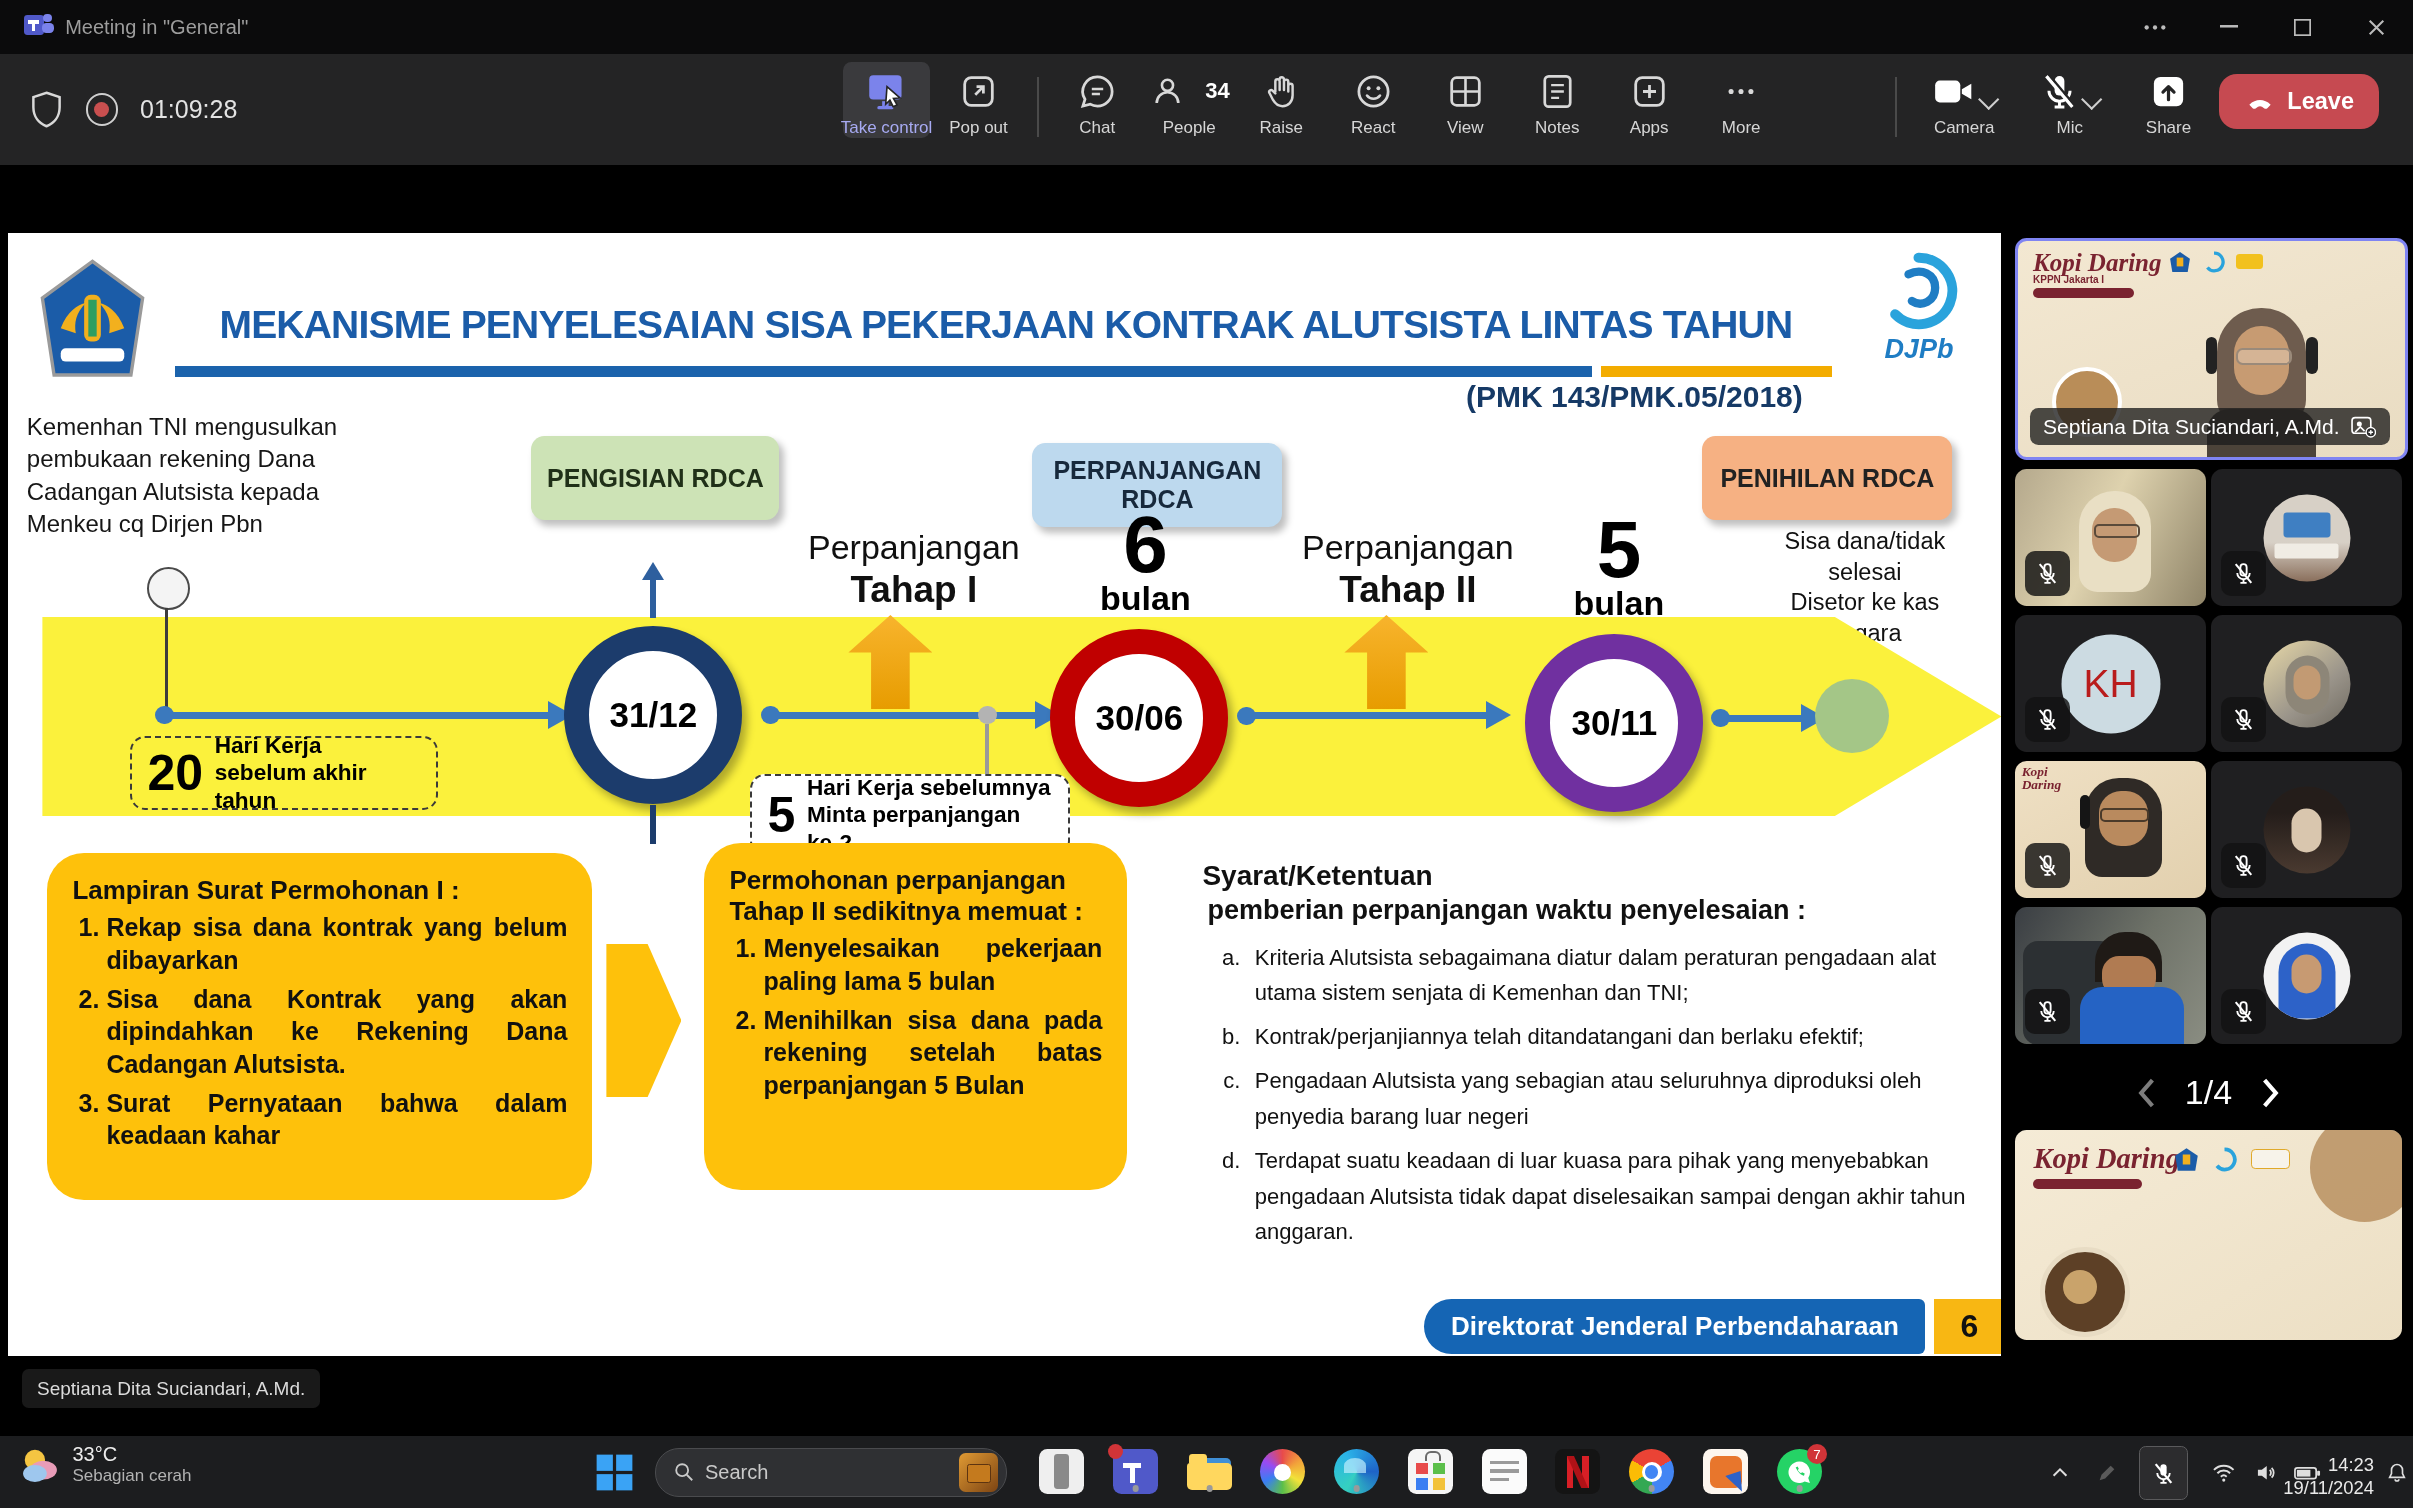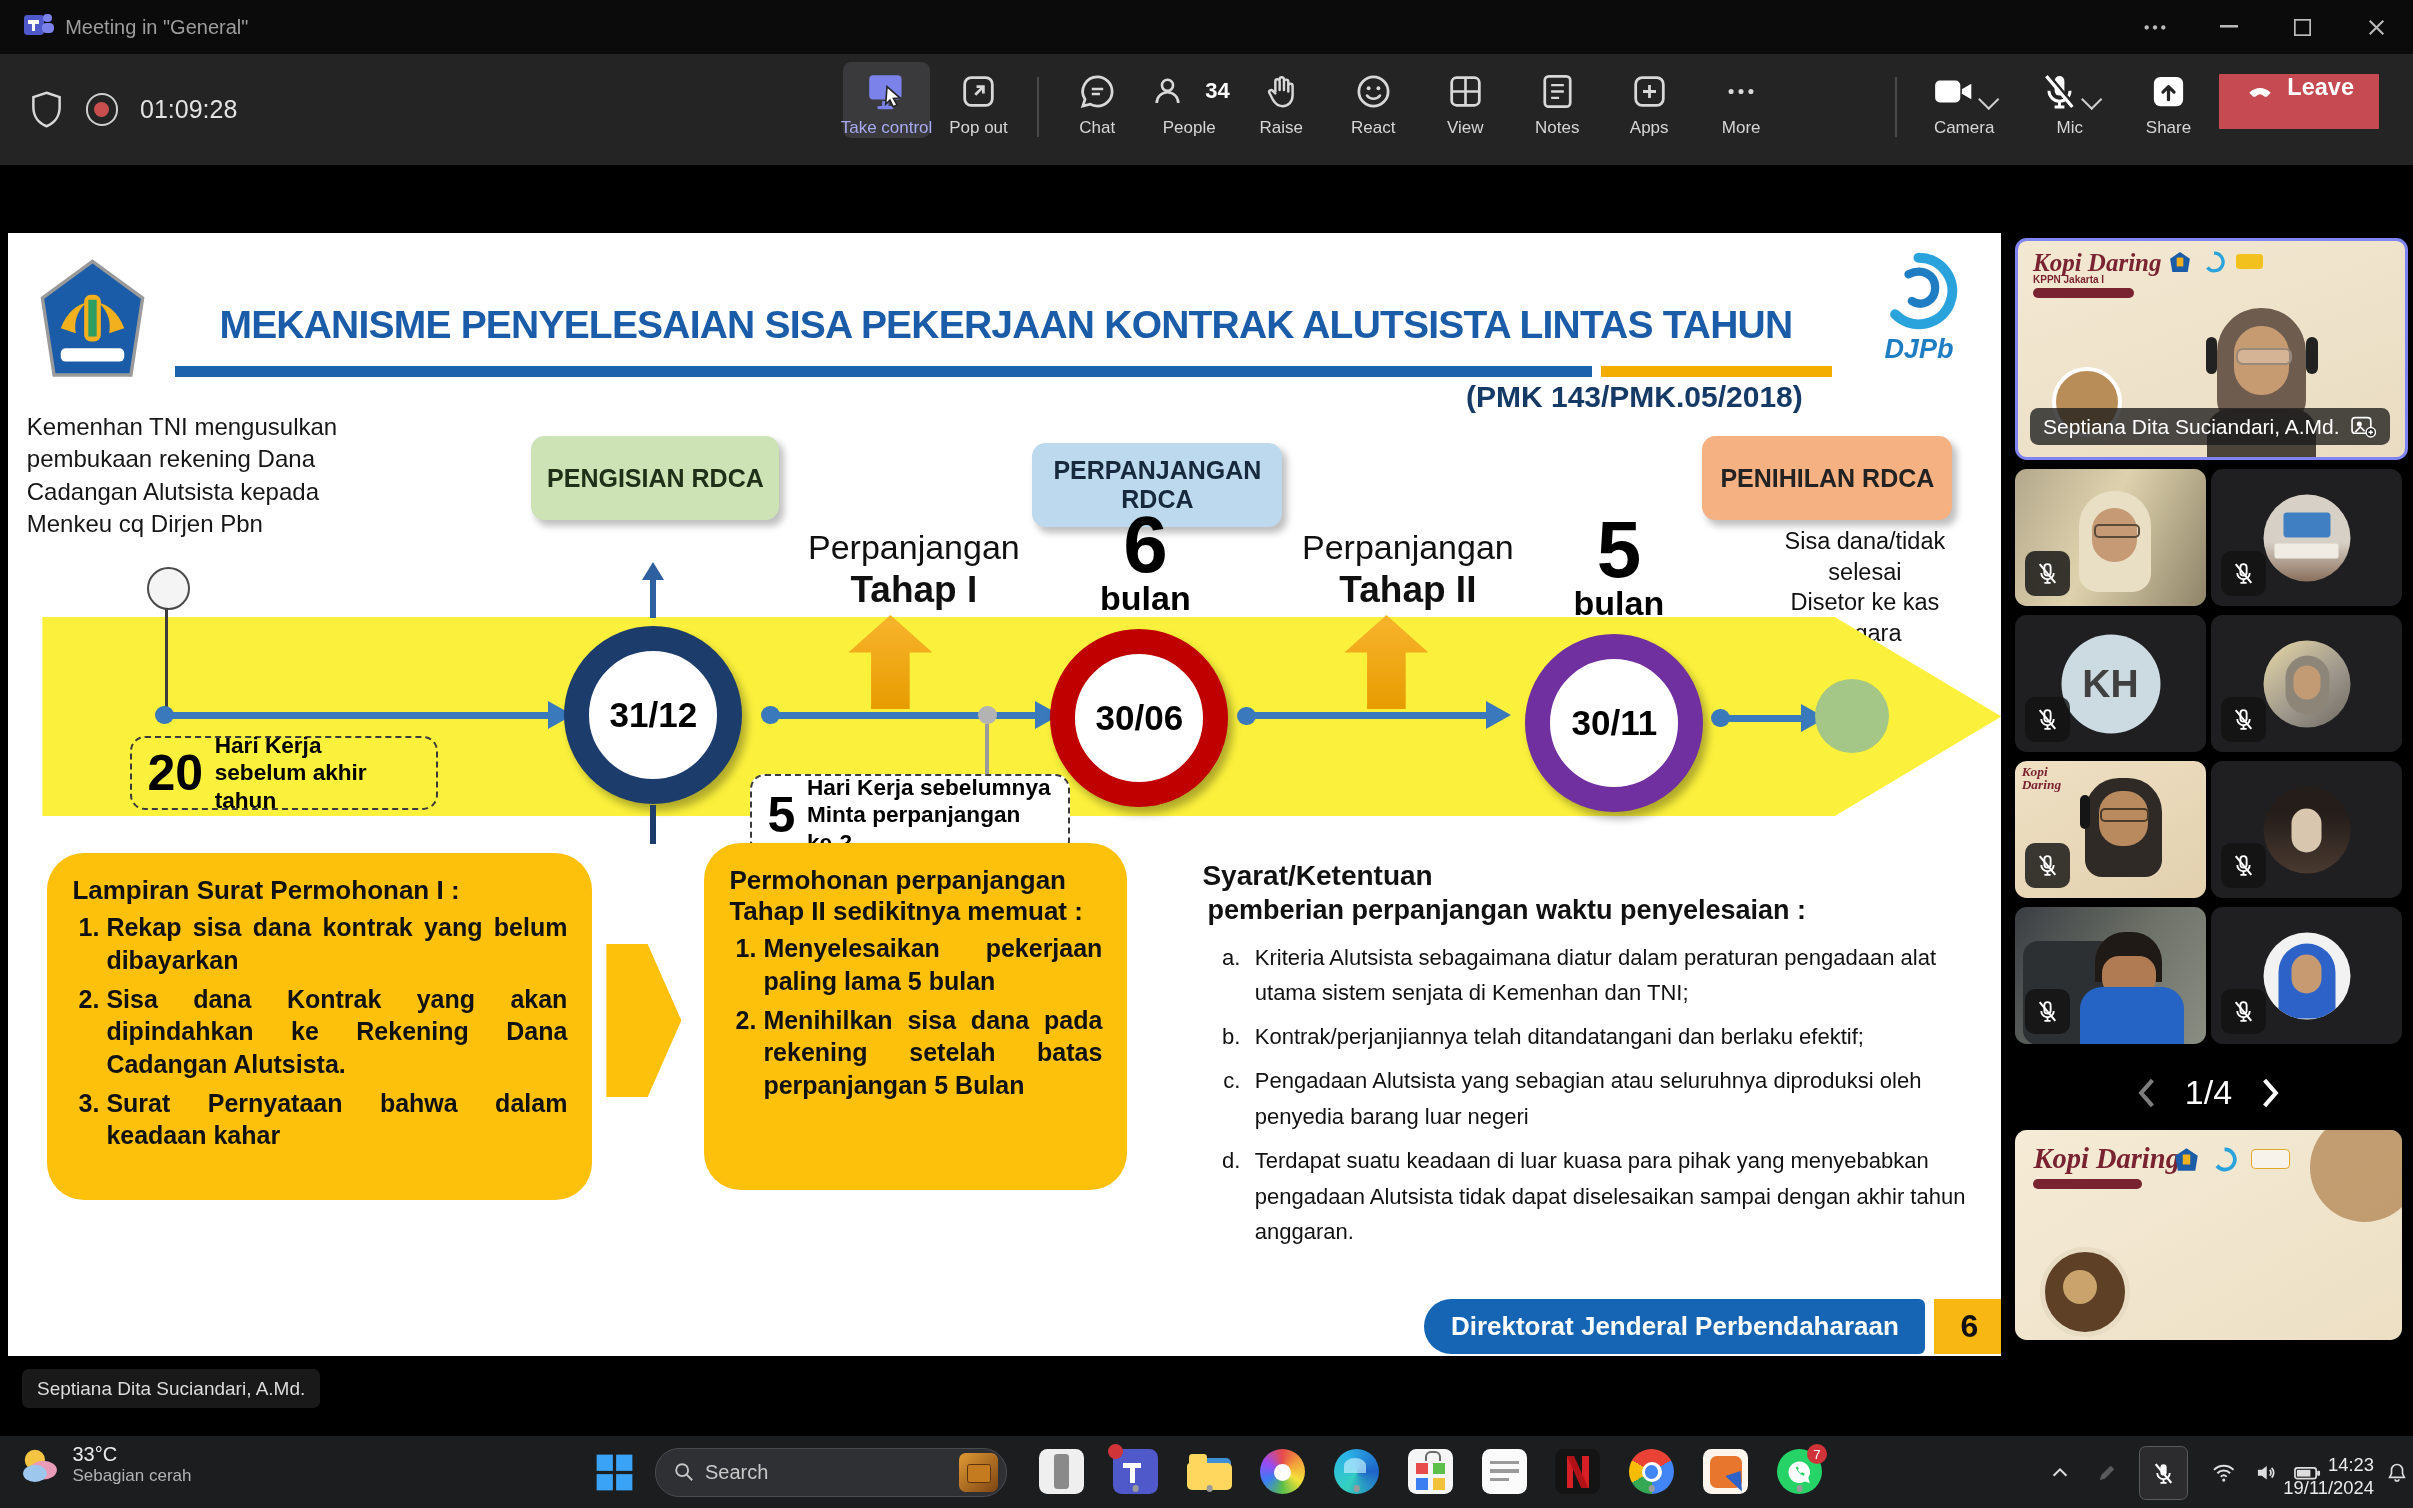--- a/index.html
+++ b/index.html
@@ -24,21 +24,21 @@
   .tb-center{position:absolute;left:843px;top:8.4px;display:flex;align-items:flex-start;gap:5px}
   .tb-item{display:flex;flex-direction:column;align-items:center;width:87px;padding-top:6.7px;border-radius:8.4px;cursor:pointer}
   .tb-item .ic{height:44px;display:flex;align-items:center;justify-content:center;gap:3.4px}
   .tb-item .lb{font-size:17px;color:#d6d6d6;margin-top:5px;white-space:nowrap}
   .tb-item.active{background:#3a3a3d}
   .tb-item.active .lb{color:#a7aaf2}
   .vsep{width:1.7px;height:60px;background:#4a4a4a;margin:15px 10px 0}
   .badge34{color:#fff;font-size:22px;font-weight:bold;margin-left:16px}
   .tb-right{position:absolute;right:34px;top:8.4px;display:flex;align-items:flex-start;gap:6.7px}
   .chev{width:13.4px;height:13.4px;border-right:2.5px solid #cfcfcf;border-bottom:2.5px solid #cfcfcf;transform:rotate(45deg);margin:17px 0 0 1.7px}
-  .leave{margin-top:11.7px;height:55px;background:#c64a51;border-radius:1px;display:flex;align-items:flex-start;gap:11.7px;padding:0 25px;cursor:pointer}
+  .leave{margin-top:11.7px;height:55px;background:#c64a51;border-radius:18px;display:flex;align-items:center;gap:11.7px;padding:0 25px;cursor:pointer}
   .leave span{color:#fff;font-size:23.5px;font-weight:bold}
   
   .slide{position:absolute;left:8.4px;top:233px;width:1993px;height:1123px;background:#ffffff;overflow:hidden}
   .s-title{position:absolute;left:176px;top:70px;width:1643px;text-align:center;color:#1b5ca8;font-size:39px;font-weight:bold;letter-spacing:-0.8px}
   .rule-blue{position:absolute;left:167px;top:133px;width:1417px;height:11px;background:#1b63ac}
   .rule-yel{position:absolute;left:1593px;top:133px;width:231px;height:11px;background:#f3ac00}
   .pmk{position:absolute;left:1408px;top:147px;width:436px;text-align:center;color:#163a66;font-size:30px;font-weight:bold}
   .intro{position:absolute;left:18.4px;top:178px;width:339px;font-size:24px;color:#161616;line-height:1.35}
   .stagebox{position:absolute;height:84px;border-radius:13.4px;display:flex;align-items:center;justify-content:center;text-align:center;
             font-size:25px;font-weight:600;box-shadow:4.2px 5.9px 7.5px rgba(0,0,0,.25);padding:0 7px;box-sizing:border-box}
@@ -501,21 +501,21 @@
     <svg viewBox="0 0 24 24">
         <rect x="9" y="3" width="6" height="11" rx="3" fill="none" stroke="#fff" stroke-width="1.8"></rect>
         <path d="M6 11.5a6 6 0 0 0 12 0M12 17.5V21M9 21h6" fill="none" stroke="#fff" stroke-width="1.8"></path>
         <path d="M4.5 3 L19.5 21" stroke="#fff" stroke-width="2"></path>
       </svg>
   </div>
 </div>
 
 <div class="tile" style="left:2015px;top:615px;width:191px;height:137px">
   <div class="avcirc" style="width:99px;height:99px;background:#ccdbe2;display:flex;align-items:center;justify-content:center">
-    <span style="font-size:39px;font-weight:bold;color:#404040">KH</span>
+    <span style="font-size:39px;font-weight:normal;color:#b91c1c">KH</span>
   </div>
   <div class="micbadge">
     <svg viewBox="0 0 24 24">
         <rect x="9" y="3" width="6" height="11" rx="3" fill="none" stroke="#fff" stroke-width="1.8"></rect>
         <path d="M6 11.5a6 6 0 0 0 12 0M12 17.5V21M9 21h6" fill="none" stroke="#fff" stroke-width="1.8"></path>
         <path d="M4.5 3 L19.5 21" stroke="#fff" stroke-width="2"></path>
       </svg>
   </div>
 </div>
 <div class="tile" style="left:2211px;top:615px;width:191px;height:137px">

